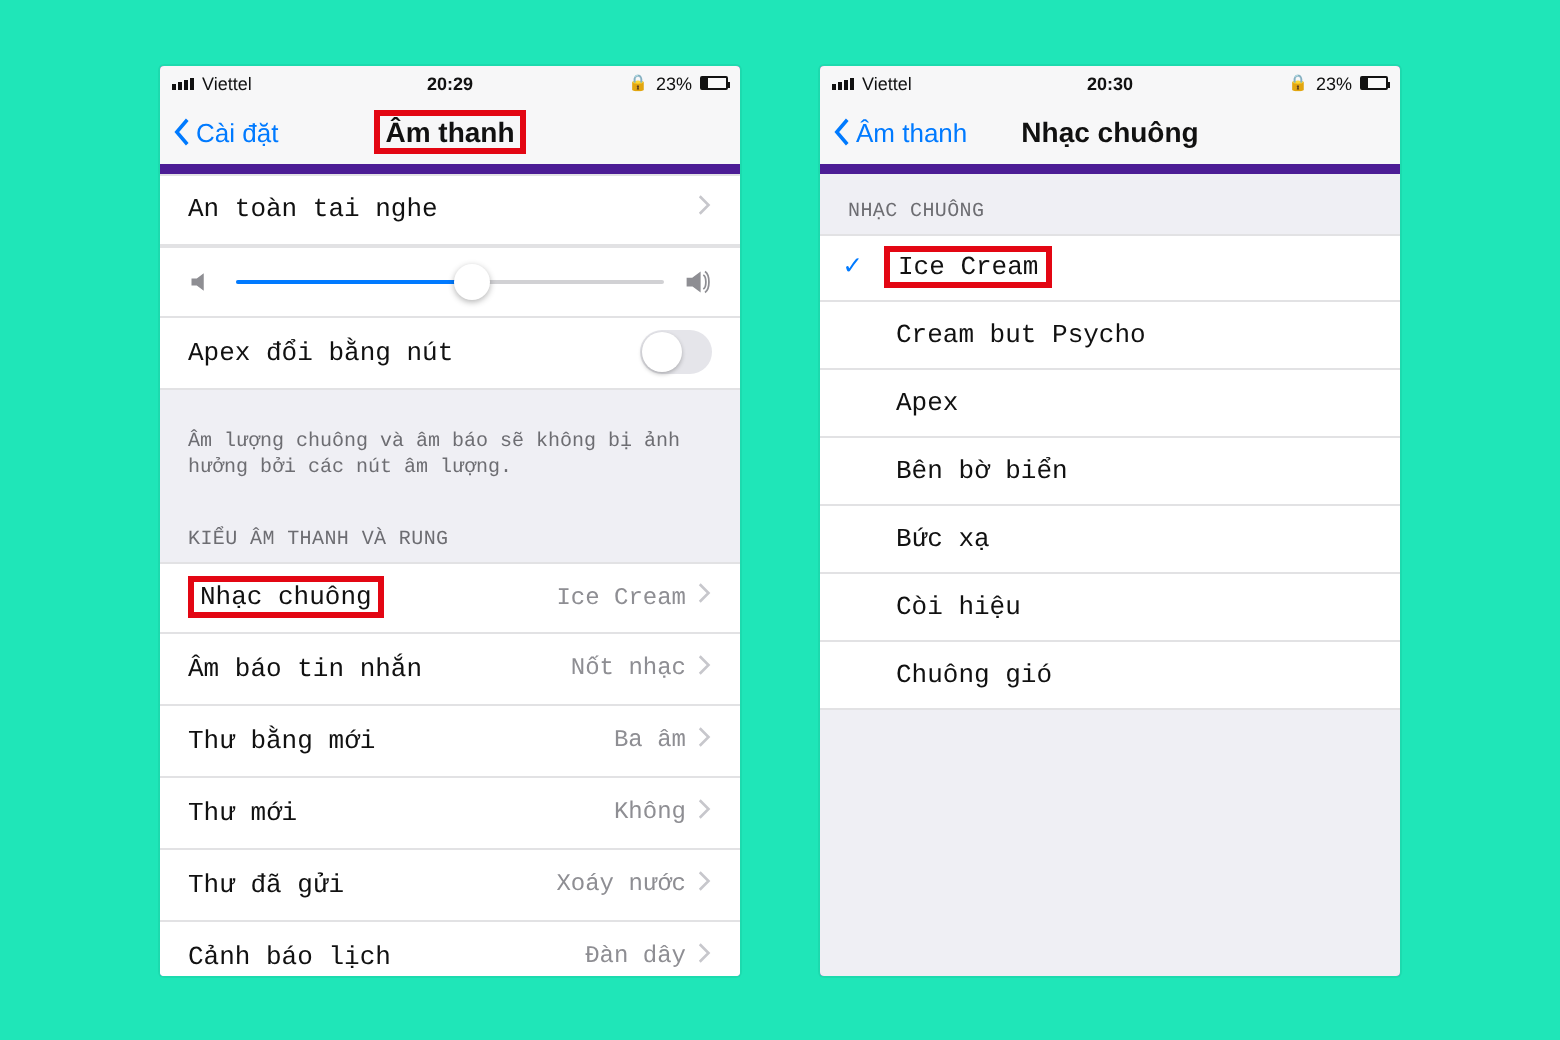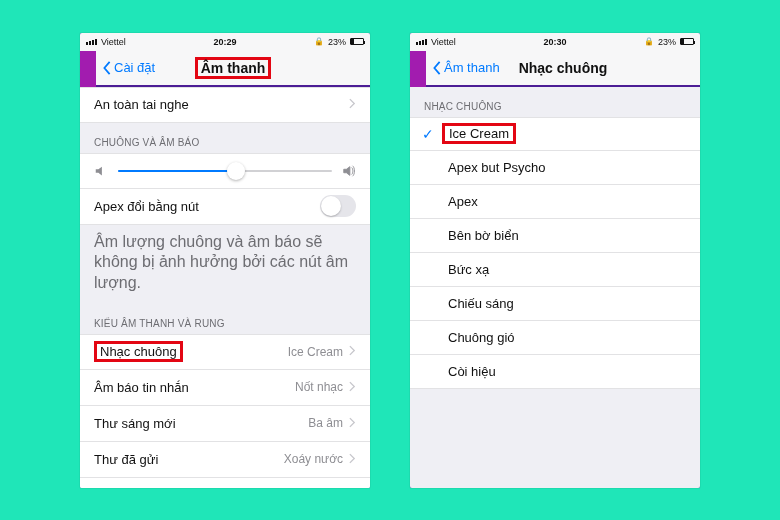--- a/index.html
+++ b/index.html
@@ -40,41 +40,40 @@
   .bars { display: inline-flex; gap: 1px; align-items: flex-end; }
   .bars i { width: 2px; background:#111; display:block; }
   .bars i:nth-child(1){height:3px}.bars i:nth-child(2){height:4px}.bars i:nth-child(3){height:5px}.bars i:nth-child(4){height:6px}
   .batt { width: 14px; height: 7px; border:1px solid #111; border-radius:1px; position:relative; }
   .batt::after { content:""; position:absolute; right:-2px; top:2px; width:1px; height:3px; background:#111; }
   .batt i { display:block; height:100%; width:23%; background:#111; }
   .lock { font-size: 8px; }
   .navbar {
     height: 36px;
     background: #f7f7f8;
-    border-bottom: 2px solid #4c1d95;
+    border-bottom: 5px solid #4c1d95;
     position: relative;
     display: flex;
     align-items: center;
     justify-content: center;
-    margin-left: 16px;
   }
   .nav-back {
     position: absolute;
     left: 6px;
     display: flex;
     align-items: center;
     color: #007aff;
     font-size: 13px;
     gap: 2px;
   }
   .nav-back svg { width: 10px; height: 14px; }
   .nav-title { font-size: 14px; font-weight: 600; color: #111; }
   .redbox { border: 3px solid #e30613; padding: 0 3px; }
 
-  .content { flex: 1; overflow: hidden; background:#efeff4; }
+  .content { flex: 1; overflow: hidden; background:#efeff4;font-family:Liberation Mono, monospace; }
   
   .cell {
     background: #fff;
     border-bottom: 1px solid #e2e2e4;
     min-height: 36px;
     display: flex;
     align-items: center;
     padding: 0 14px;
     font-size: 13px;
     color: #111;
@@ -85,23 +84,23 @@
   .cell .chev { margin-left: 6px; color:#c7c7cc; }
   .chev svg { width:7px; height:11px; }
   .group-header {
     font-size: 10px;
     color: #6d6d72;
     text-transform: uppercase;
     padding: 14px 14px 5px;
     letter-spacing: .2px;
   }
   .group-footer {
-    font-size: 16px;
+    font-size: 10px;
     color: #6d6d72;
-    padding: 7px 14px 10px;
+    padding: 20px 14px 10px;
     line-height: 1.3;
   }
   
   .slider-row {
     background:#fff;
     border-top:1px solid #e2e2e4;
     border-bottom:1px solid #e2e2e4;
     padding: 10px 14px;
     display:flex;
     align-items:center;
@@ -169,21 +168,20 @@
   </div>
   <div class="content">
     <div class="cell first-in-group">
       <span>An toàn tai nghe</span>
       <span class="val"></span>
       <span class="chev"><svg viewBox="0 0 8 12">
             <path d="M1 1 L6 6 L1 11" stroke="#c7c7cc" stroke-width="1.5" fill="none"></path>
           </svg></span>
     </div>
 
-    <div class="group-header">CHUÔNG VÀ ÂM BÁO</div>
     <div class="slider-row">
       <svg viewBox="0 0 16 16">
           <path d="M2 6h3l4-3v10l-4-3H2z"></path>
         </svg>
       <div class="slider-track">
         <div class="slider-fill"></div>
         <div class="slider-thumb"></div>
       </div>
       <svg viewBox="0 0 16 16">
           <path d="M2 6h3l4-3v10l-4-3H2z M11 4c2 1 2 7 0 8 M12 2c3 2 3 10 0 12" stroke="#8e8e93" stroke-width="1" fill="none"></path>
@@ -208,22 +206,29 @@
           </svg></span>
     </div>
     <div class="cell">
       <span>Âm báo tin nhắn</span>
       <span class="val">Nốt nhạc</span>
       <span class="chev"><svg viewBox="0 0 8 12">
             <path d="M1 1 L6 6 L1 11" stroke="#c7c7cc" stroke-width="1.5" fill="none"></path>
           </svg></span>
     </div>
     <div class="cell">
-      <span>Thư sáng mới</span>
+      <span>Thư bằng mới</span>
       <span class="val">Ba âm</span>
+      <span class="chev"><svg viewBox="0 0 8 12">
+            <path d="M1 1 L6 6 L1 11" stroke="#c7c7cc" stroke-width="1.5" fill="none"></path>
+          </svg></span>
+    </div>
+    <div class="cell">
+      <span>Thư mới</span>
+      <span class="val">Không</span>
       <span class="chev"><svg viewBox="0 0 8 12">
             <path d="M1 1 L6 6 L1 11" stroke="#c7c7cc" stroke-width="1.5" fill="none"></path>
           </svg></span>
     </div>
     <div class="cell">
       <span>Thư đã gửi</span>
       <span class="val">Xoáy nước</span>
       <span class="chev"><svg viewBox="0 0 8 12">
             <path d="M1 1 L6 6 L1 11" stroke="#c7c7cc" stroke-width="1.5" fill="none"></path>
           </svg></span>
@@ -268,35 +273,32 @@
     </div>
     <span class="nav-title">Nhạc chuông</span>
   </div>
   <div class="content">
     <div class="group-header">NHẠC CHUÔNG</div>
     <div class="rt-cell first-in-group">
       <span class="check">✓</span>
       <span class="redinner">Ice Cream</span>
     </div>
     <div class="rt-cell">
-        <span>Apex but Psycho</span>
+        <span>Cream but Psycho</span>
       </div>
     <div class="rt-cell">
         <span>Apex</span>
       </div>
     <div class="rt-cell">
         <span>Bên bờ biển</span>
       </div>
     <div class="rt-cell">
         <span>Bức xạ</span>
       </div>
     <div class="rt-cell">
-        <span>Chiếu sáng</span>
+        <span>Còi hiệu</span>
       </div>
     <div class="rt-cell">
         <span>Chuông gió</span>
       </div>
-    <div class="rt-cell">
-        <span>Còi hiệu</span>
-      </div>
 
   </div>
 </div>
 
 </body></html>

